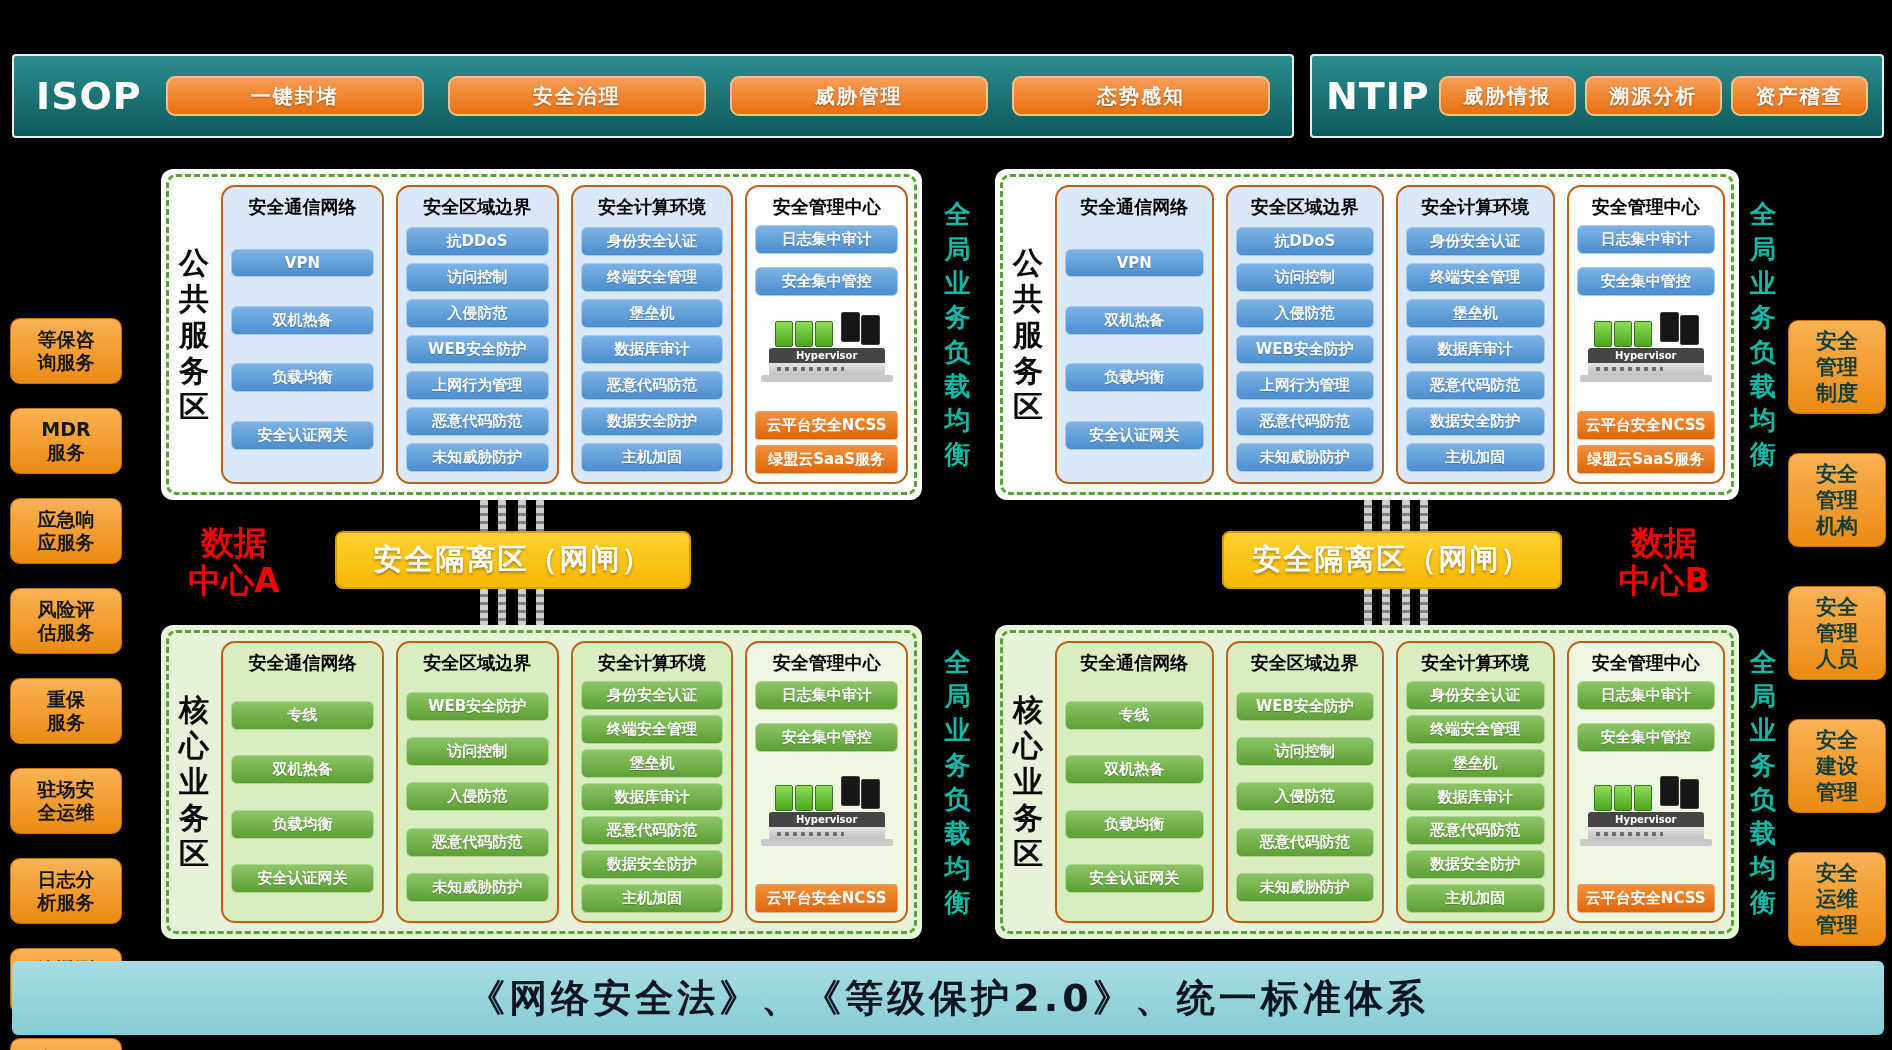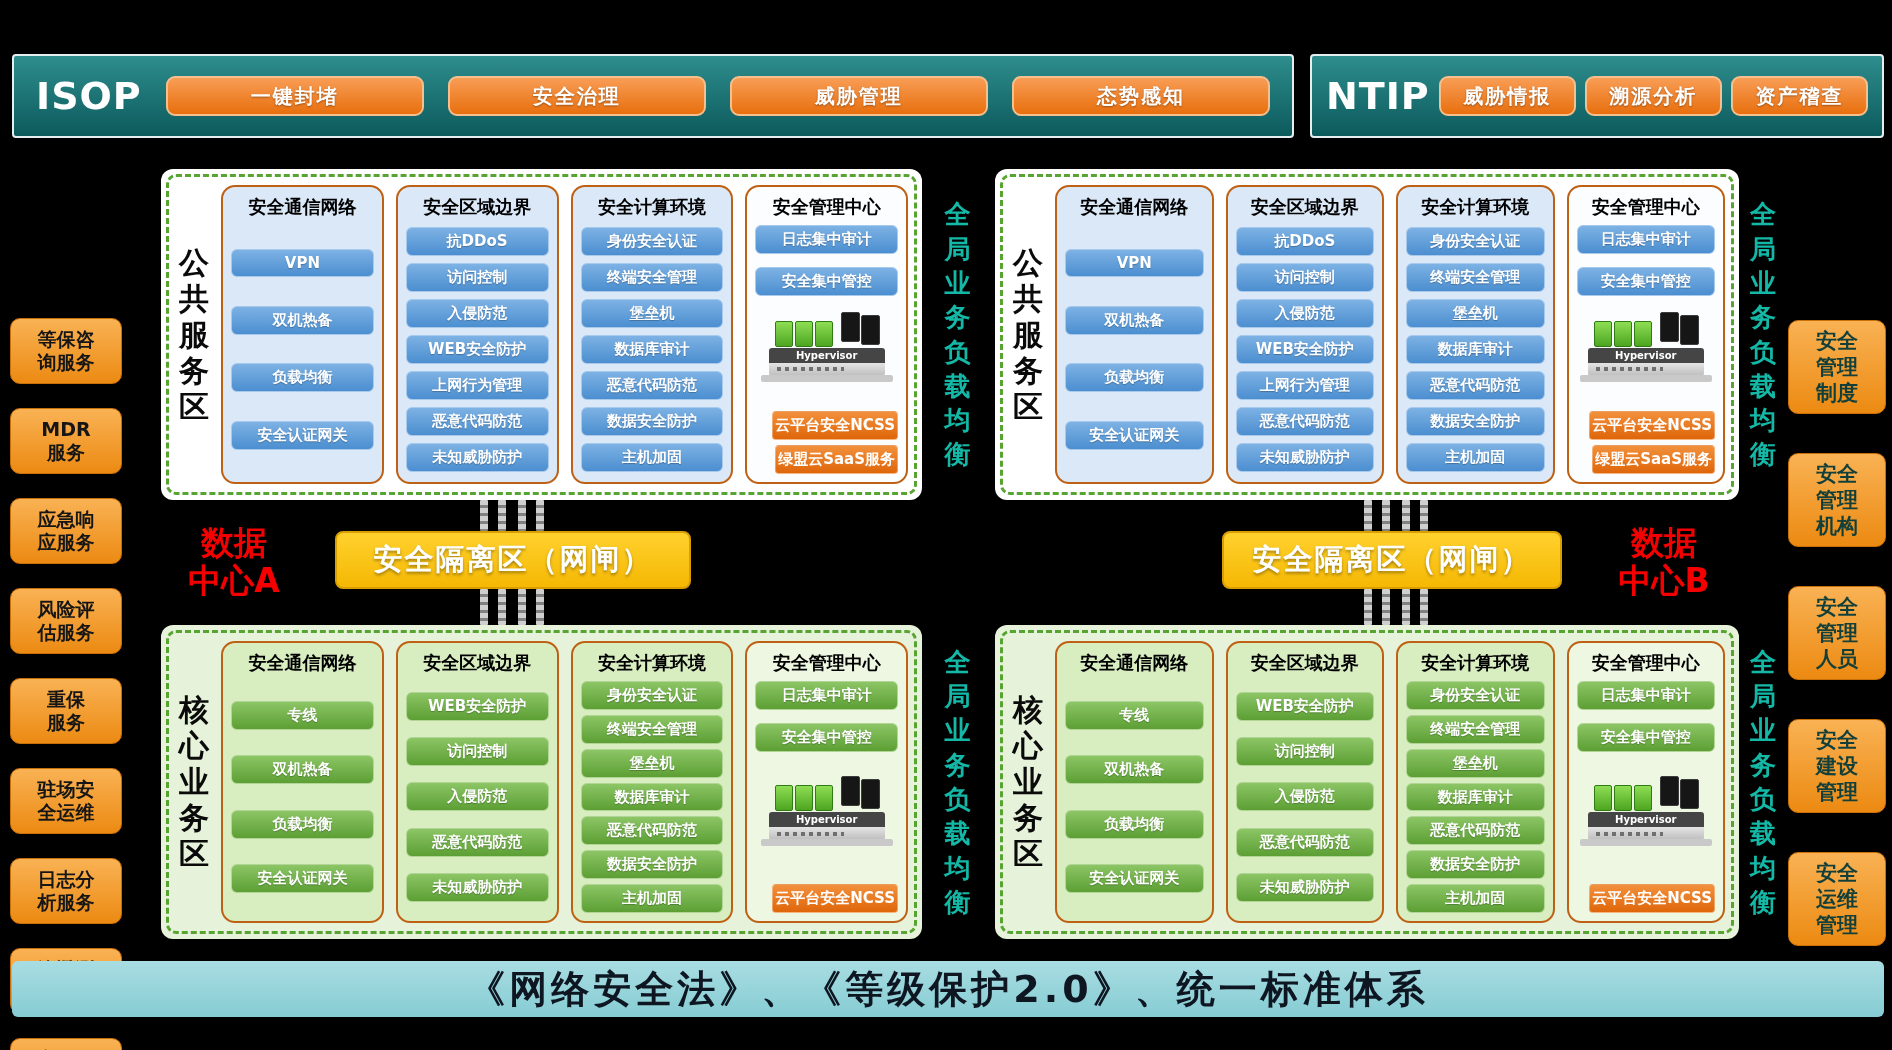--- a/index.html
+++ b/index.html
@@ -67,21 +67,21 @@
   .cube.green{background:linear-gradient(180deg,#8ede54,#4da520);border:1px solid #2f7d12;}
   .cube.black{background:#161616;border:1px solid #3c3c3c;width:17px;height:28px;}
   .chassis{position:absolute;left:0;right:0;bottom:0;}
   .hv-band{background:#454545;color:#fff;font-size:10px;font-weight:700;text-align:center;
            line-height:15px;height:15px;border-radius:3px 3px 0 0;}
   .vents{height:13px;background:linear-gradient(180deg,#e4e4e4,#bdbdbd);
          border-radius:0 0 3px 3px;display:flex;align-items:center;padding-left:8px;}
   .vents::before{content:"";height:4px;width:62%;
                  background:repeating-linear-gradient(to right,#6f6f6f 0 4px,transparent 4px 8px);}
 
-  .badges{display:flex;flex-direction:column;gap:5px;margin-top:20px;align-items:flex-end;}
+  .badges{display:flex;flex-direction:column;gap:5px;margin-top:20px;}
   .mgmt-badge{background:linear-gradient(180deg,#f2903c,#df660a);border:1px solid rgba(255,255,255,.35);
               color:#fff;font-size:15px;font-weight:800;text-align:center;border-radius:4px;
               padding:4px 2px;white-space:nowrap;}
 
   
   .vstrip{position:absolute;display:flex;align-items:center;justify-content:center;}
   #lbA-top{left:922px;top:169px;width:73px;height:331px;}
   #lbB-top{left:1739px;top:169px;width:50px;height:331px;}
   #lbA-bottom{left:922px;top:625px;width:73px;height:314px;}
   #lbB-bottom{left:1739px;top:625px;width:50px;height:314px;}
@@ -100,21 +100,21 @@
   .dc-label{position:absolute;top:524px;width:112px;color:#f40000;font-size:33px;font-weight:900;
             line-height:1.15;text-align:center;}
   #dcA-label{left:178px;}
   #dcB-label{left:1608px;}
 
   .connector{position:absolute;width:26px;display:flex;justify-content:space-between;}
   .connector i{display:block;width:8px;border-radius:1px;
                background:repeating-linear-gradient(to bottom,#cfcfcf 0 5px,#808080 5px 8px);}
 
   
-  .bottom-bar{position:absolute;left:12px;top:961px;width:1872px;height:56px;
+  .bottom-bar{position:absolute;left:12px;top:961px;width:1872px;height:74px;
               background:linear-gradient(180deg,#a8dde2,#86ccd3);border-radius:6px;
               color:#0e1622;font-size:38px;font-weight:900;letter-spacing:4px;
               display:flex;align-items:center;justify-content:center;}
 </style>
 </head>
 <body>
 
 <div class="stage">
 
   <div class="topbox" id="isop-box">

